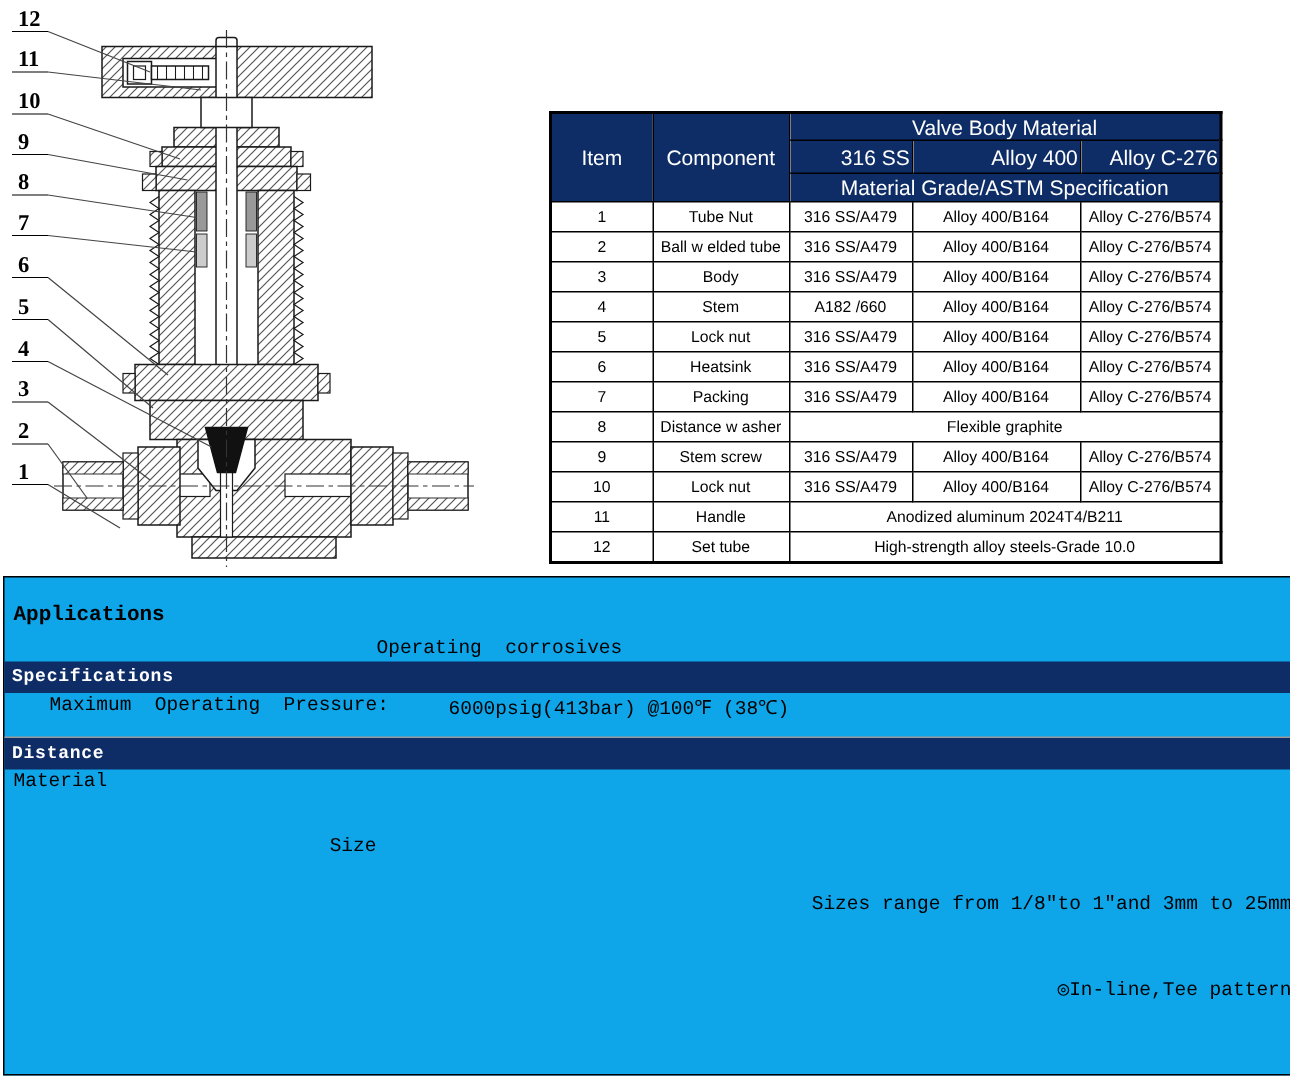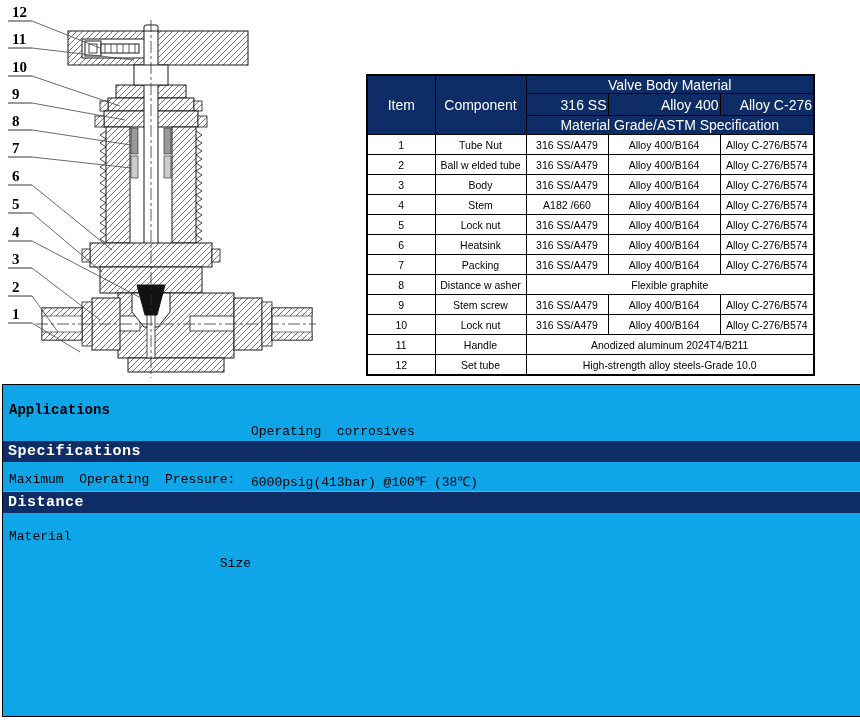--- a/index.html
+++ b/index.html
@@ -18,31 +18,31 @@
   #parts-table tr.hrow3 th { height:18px; }
 
   
   #details { position:absolute; left:2px; top:384px; width:860px; height:333px;
              border:1px solid #000; box-sizing:border-box; background:#0ea5e9;
              font-family:Liberation Mono, monospace; font-size:13px; color:#000; }
   .drow { display:flex; box-sizing:border-box; width:100%; }
   .dlabel { flex:0 0 248px; width:248px; padding-left:6px; box-sizing:border-box; white-space:pre; }
   .dcontent { flex:1 1 auto; white-space:pre; overflow:hidden; }
   .dcontent div { white-space:pre; }
-  .section-bar { background:var(--navy); color:#fff; font-weight:bold; font-size:15px;
+  .section-bar { background:var(--navy); color:#fff; font-weight:bold; font-size:12px;
                  height:21px; line-height:21px; padding-left:5px; box-sizing:border-box; letter-spacing:0.5px; }
   .row-apps { height:56px; }
   .row-apps .dlabel { font-weight:bold; font-size:14px; padding-top:17px; }
   .row-apps .dcontent { padding-top:2px; line-height:18px; }
   .row-spec1 { height:30px; border-bottom:1px solid #9a9a9a; }
-  .row-spec1 .dlabel, .row-spec1 .dcontent { padding-top:10px; }
+  .row-spec1 .dlabel, .row-spec1 .dcontent { padding-top:0;margin-left:24px; }
   .row-spec2 { height:25px; }
   .row-spec2 .dlabel, .row-spec2 .dcontent { padding-top:5px; }
   .row-material { height:41px; }
-  .row-material .dlabel { padding-top:16px; }
+  .row-material .dlabel { padding-top:0; }
   .row-material .dcontent { padding-top:3px; line-height:19px; }
   .row-size { height:136px;text-align:right; }
   .row-size .dlabel { padding-top:2px; }
   .row-size .dcontent { padding-top:1px; line-height:19px; }
 
   :root { --navy:#0e2d66; }
 
   
   #valve-diagram { position:absolute; left:0; top:0; }
   #valve-diagram text.callout { font-family:"Liberation Serif","DejaVu Serif",serif;
@@ -311,16 +311,25 @@
     <div class="drow row-material">
       <div class="dlabel">Material</div>
       <div class="dcontent">
         
         
       </div>
     </div>
 
     <div class="drow row-size">
       <div class="dlabel">Size</div>
+      <div class="dcontent">
+        <div>Sizes range from 1/8″to 1″and 3mm to 25mm</div>
+        <div>◎In-line,Tee pattern</div>
+        
+        
+        
+        
+        
+      </div>
     </div>
 
   </div>
 </div>
 
 </body></html>

